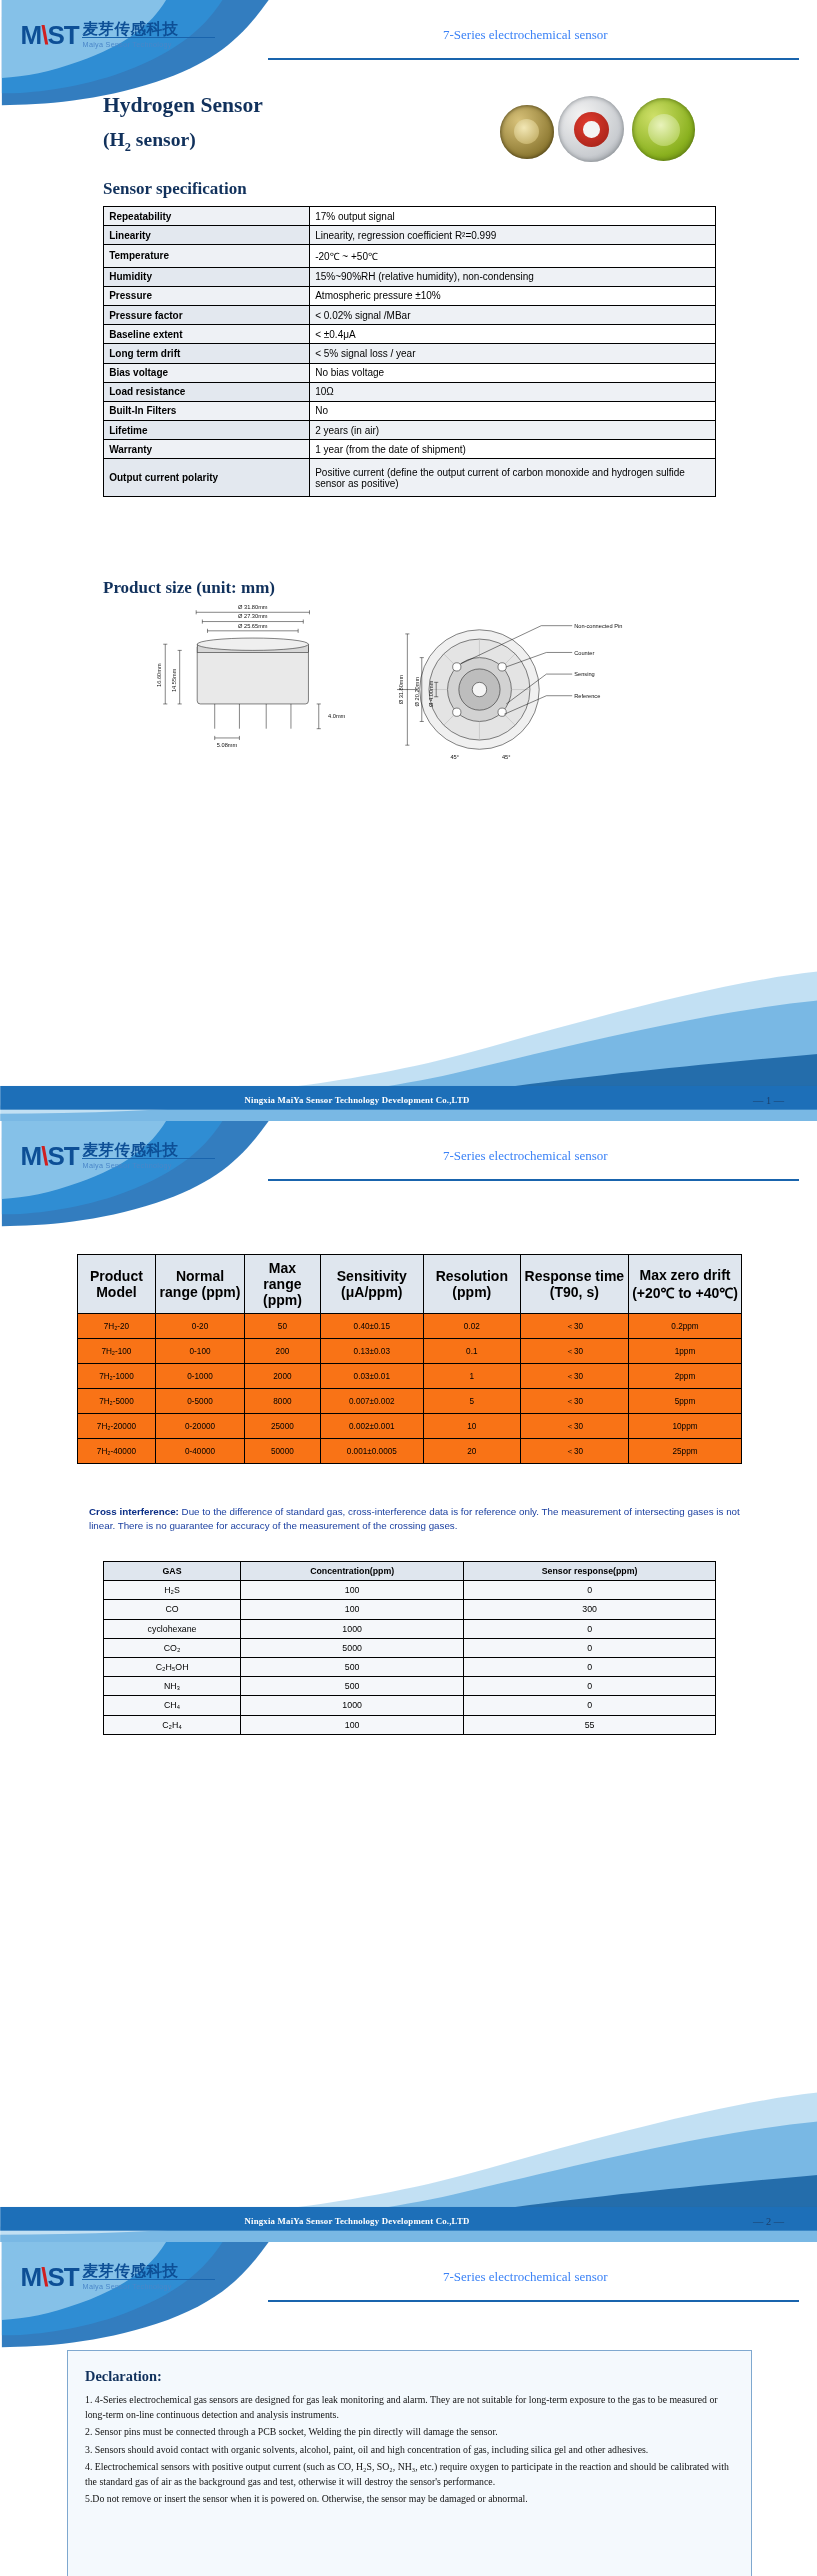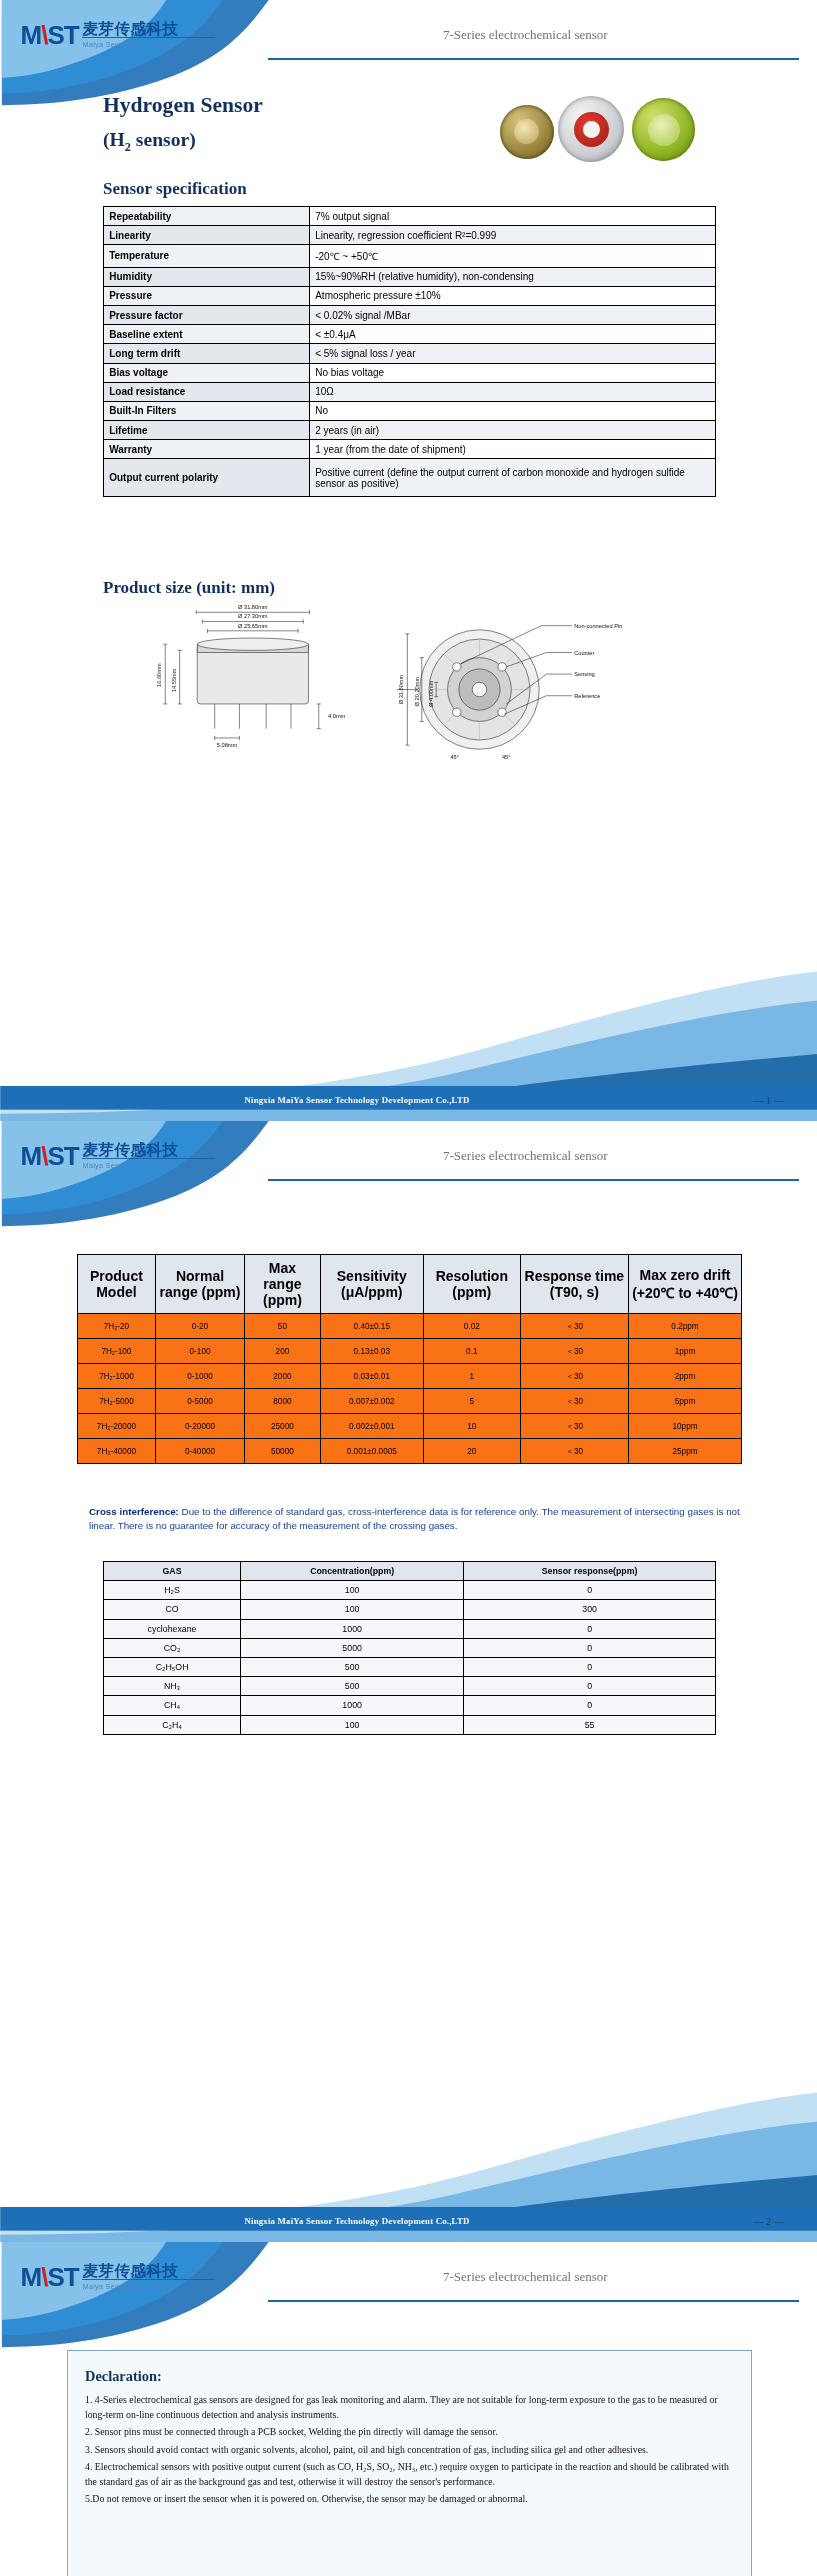--- a/index.html
+++ b/index.html
@@ -42,21 +42,21 @@
     position:absolute; left:62px; top:23px;
     font-family:"Liberation Sans", sans-serif;
     font-size:7.2px; color:#4a86c8; letter-spacing:0.3px;
   }
   .logo-underline {
     position:absolute; left:61px; top:20.6px; width:133px; height:1px; background:#1964ad;
   }
   .hdr-title {
     position:absolute; left:443px; top:27px;
     font-family:"Liberation Serif", serif;
-    font-size:13px; color:#737373;
+    font-size:13px; color:#3b82f6;
   }
   .hdr-rule {
     position:absolute; left:268px; top:58px; width:531px; height:1.5px; background:#1964ad;
   }
   .ftr-text {
     position:absolute; left:0; bottom:16.5px; width:714px; text-align:center;
     font-family:"Liberation Serif", serif; font-weight:bold; font-size:8.8px; color:#ffffff;
     letter-spacing:0.2px;
   }
   .ftr-page {
@@ -206,21 +206,21 @@
     <div class="sensor-can can-b"></div>
     <div class="sensor-can can-c"></div>
   </div>
 
   <div class="h2 sec-spec">Sensor specification</div>
 
   <table class="spec">
     <tbody>
       <tr>
           <td class="k">Repeatability</td>
-          <td>7% output signal</td>
+          <td>17% output signal</td>
         </tr>
       <tr>
           <td class="k">Linearity</td>
           <td>Linearity, regression coefficient R²=0.999</td>
         </tr>
       <tr>
           <td class="k">Temperature</td>
           <td>-20℃ ~ +50℃</td>
         </tr>
       <tr>

